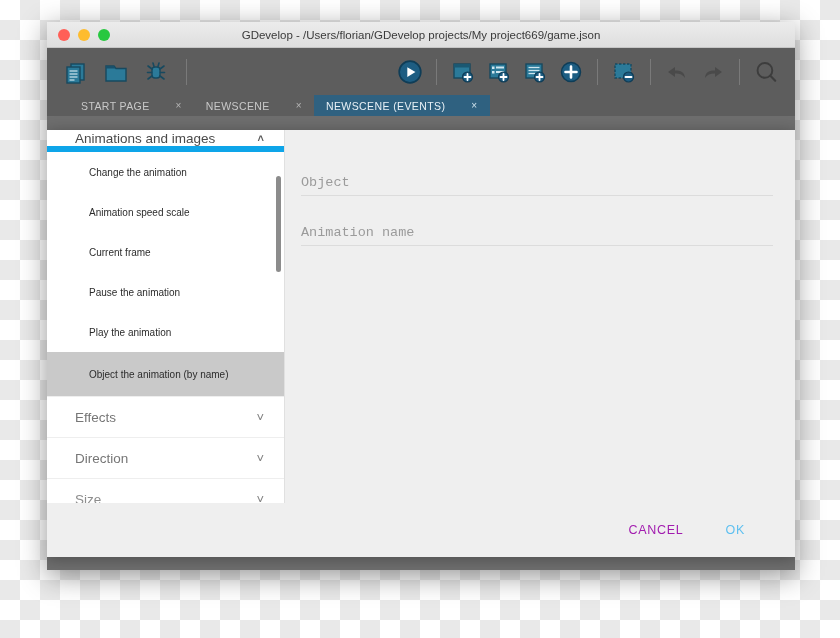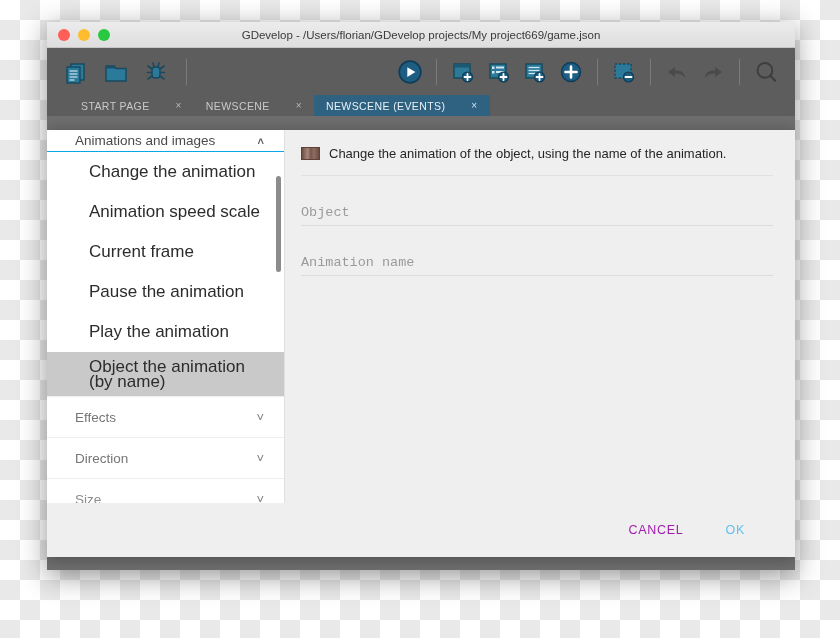--- a/index.html
+++ b/index.html
@@ -132,29 +132,29 @@
     border-right: 1px solid #e0e0e0;
     position: relative;
     overflow: hidden;
   }
   .group-header {
     height: 22px;
     display: flex; align-items: center; justify-content: space-between;
     padding: 0 20px 0 28px;
     font-size: 13.5px;
     color: #4a4a4a;
-    border-bottom: 1px solid #0ea5e9;
+    border-bottom: 6px solid #0ea5e9;
   }
   .chev { font-size: 11px; color: #5a5a5a; font-weight: bold; }
 
   .list-item {
     height: 40px;
     display: flex; align-items: center;
     padding: 0 14px 0 42px;
-    font-size: 17px;
+    font-size: 10px;
     color: #2c2c2c;
   }
   .list-item.selected {
     background: #c9c9c9;
     height: 44px;
     line-height: 15px;
     align-items: center;
   }
   .group-row {
     height: 41px;
@@ -433,24 +433,20 @@
           <span>Size</span>
           <span class="chev">˅</span>
         </div>
 
         <div class="scroll-track">
           <div class="scroll-thumb"></div>
         </div>
       </div>
 
       <div class="param-col">
-        <div class="desc-row">
-          <div class="desc-icon"></div>
-          <div class="desc-text">Change the animation of the object, using the name of the animation.</div>
-        </div>
 
         <div class="field">
           <div class="field-line">
             <input class="field-input" type="text" placeholder="Object" style="">
           </div>
         </div>
 
         <div class="field">
           <div class="field-line">
             <input class="field-input" type="text" placeholder="Animation name" style="">

